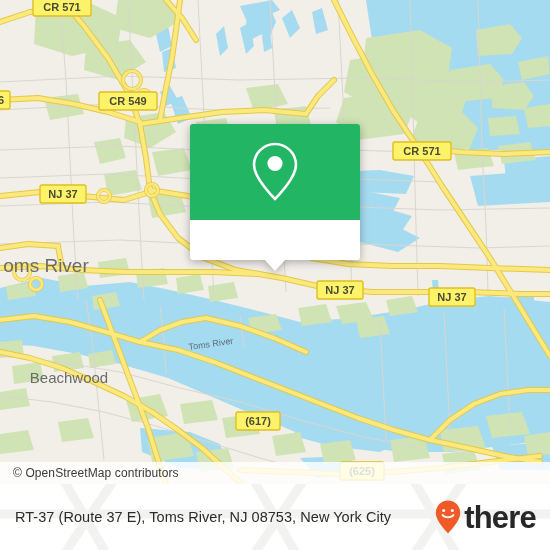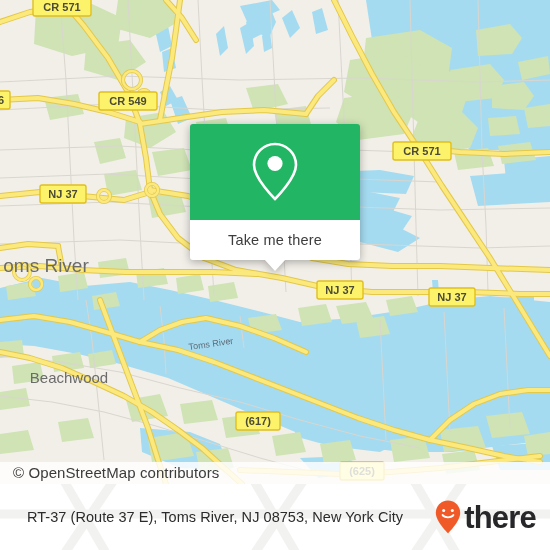--- a/index.html
+++ b/index.html
@@ -41,21 +41,21 @@
 
   .attribution {
     position: absolute;
     left: 0;
     bottom: 0;
     width: 550px;
     height: 22px;
     line-height: 22px;
     padding-left: 13px;
     box-sizing: border-box;
-    font-size: 15px;
+    font-size: 12px;
     color: #3b3b3b;
     background: rgba(255,255,255,0.82);
     letter-spacing: 0.1px;
     white-space: nowrap;
   }
 
   
   .popup {
     position: absolute;
     left: 190px;
@@ -112,21 +112,21 @@
     left: 0; top: 0;
     width: 550px; height: 66px;
   }
   .footer-inner {
     position: absolute;
     left: 0; top: 0;
     width: 550px; height: 66px;
     display: flex;
     align-items: center;
     justify-content: space-between;
-    padding: 0 14px 0 27px;
+    padding: 0 14px 0 15px;
     box-sizing: border-box;
   }
   .footer-title {
     font-size: 14.5px;
     color: #2b2b2b;
     line-height: 20px;
     max-width: 400px;
     letter-spacing: 0.05px;
   }
   .brand {
@@ -445,21 +445,20 @@
     <div class="popup">
       <div class="popup-head">
         <span class="popup-pin">
           <svg width="50" height="62" viewBox="0 0 50 62">
             <path d="M25 3 C13.4 3 4 12.4 4 24 C4 37.5 25 58 25 58 C25 58 46 37.5 46 24 C46 12.4 36.6 3 25 3 Z" fill="none" stroke="#ffffff" stroke-width="2.6"></path>
             <circle cx="25" cy="22.5" r="7.6" fill="#ffffff"></circle>
           </svg>
         </span>
       </div>
       <div class="popup-foot">
-        <span class="popup-foot-label">Take me there</span>
         <span class="popup-tail"></span>
       </div>
     </div>
   </div>
 
   <div class="footer">
     <svg class="footer-watermark" viewBox="0 0 550 66">
       <g stroke="#f2f2f0" stroke-width="9" fill="none">
         <path d="M60,-10 L110,76"></path>
         <path d="M118,-10 L60,76"></path>

